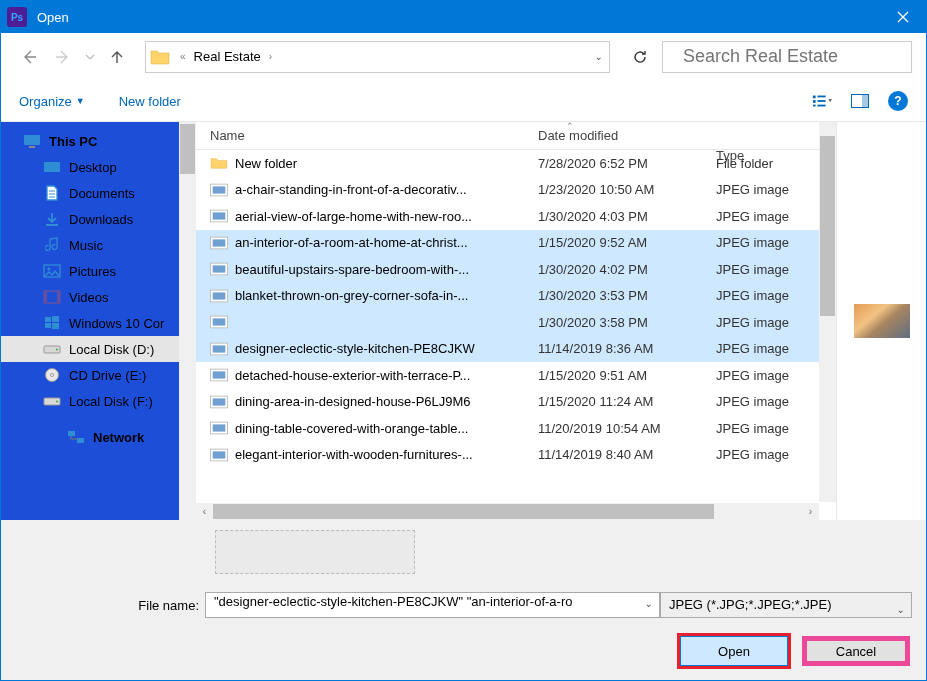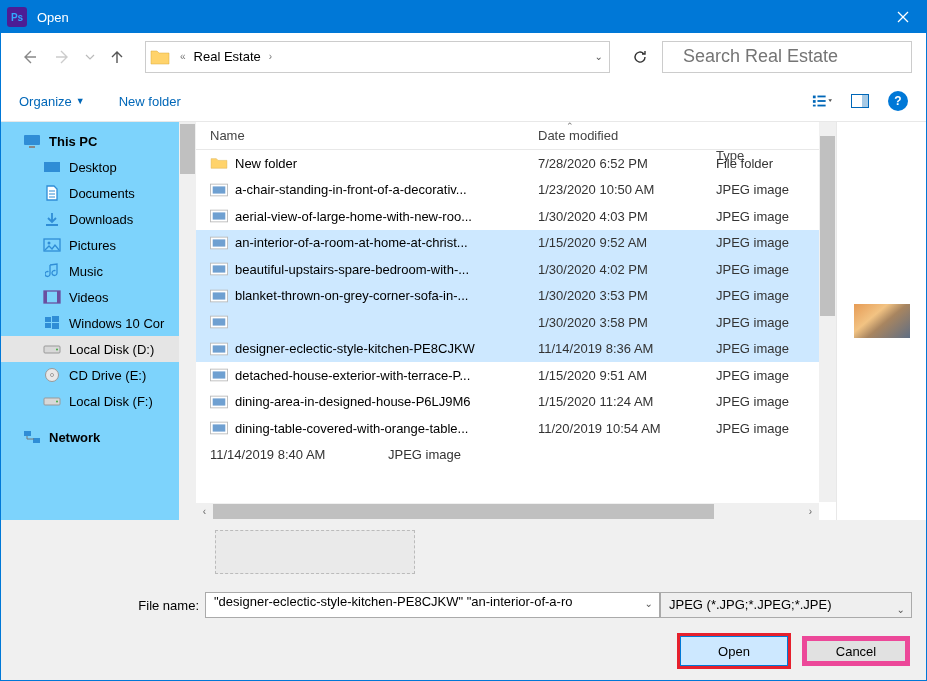--- a/index.html
+++ b/index.html
@@ -21,21 +21,21 @@
   .refresh-btn { width:32px; height:32px; display:flex; align-items:center; justify-content:center; cursor:pointer; color:#333; }
   .searchbox { width:250px; height:32px; border:1px solid #ccc; display:flex; align-items:center; padding:0 8px; color:#888; gap:10px; }
   .searchbox input { border:none; outline:none; flex:1; font-size:18px; color:#555; background:transparent; }
   .toolbar { height:40px; display:flex; align-items:center; padding:0 18px; justify-content:space-between; background:#fff; }
   .toolbar-left { display:flex; gap:34px; }
   .tool-link { color:#0067b8; cursor:pointer; display:flex; align-items:center; gap:4px; font-size:13px; }
   .toolbar-right { display:flex; align-items:center; gap:18px; color:#0067b8; }
   .tool-icon { width:20px; height:20px; display:flex; align-items:center; justify-content:center; cursor:pointer; }
   .help-icon { width:20px; height:20px; border-radius:50%; background:#0078d7; color:#fff; display:flex; align-items:center; justify-content:center; font-size:12px; font-weight:bold; cursor:pointer; }
   .body-area { flex:1; display:flex; min-height:0; border-top:1px solid #e8e8e8; }
-  .tree { width:195px; background:#7dd3fc; padding:6px 0; position:relative; overflow:hidden; }
+  .tree { width:195px; background:#1d4ed8; padding:6px 0; position:relative; overflow:hidden; }
   .tree-item { display:flex; align-items:center; gap:8px; padding: 5px 6px 5px 22px; cursor:pointer; white-space:nowrap; }
   .tree-item.bold { font-weight:600; }
   .tree-item.active { background:#e5e5e5; }
   .tree-item.indent { padding-left:42px; font-weight:normal; }
   .tree-ico { width:18px; height:16px; flex-shrink:0; display:flex; align-items:center; justify-content:center; }
   .tree-scroll { position:absolute; right:0; top:0; bottom:0; width:17px; background:#f0f0f0; }
   .tree-scroll .thumb { position:absolute; left:1px; right:1px; top:2px; height:50px; background:#c0c0c0; }
   .list-area { flex:1; position:relative; display:flex; flex-direction:column; min-width:0; }
   .list-header { display:flex; height:28px; align-items:center; border-bottom:1px solid #e8e8e8; color:#444; user-select:none; }
   .list-header .col { padding-left:14px; }
@@ -207,35 +207,35 @@
           <div class="tree-item indent">
             <span class="tree-ico">
               <svg width="16" height="16" viewBox="0 0 16 16">
                 <path d="M8 2 v8 M4 7 l4 4 l4 -4 M2 14 h12" fill="none" stroke="#2f8dd6" stroke-width="1.8"></path>
               </svg>
             </span>
             <span>Downloads</span>
           </div>
           <div class="tree-item indent">
             <span class="tree-ico">
+              <svg width="14" height="16" viewBox="0 0 14 16">
+                <path d="M5 2 v9 a2.5 2.5 0 1 1 -1.5 -2.3 M5 2 l7 -1 v9 a2.5 2.5 0 1 1 -1.5 -2.3" fill="none" stroke="#2f8dd6" stroke-width="1.3"></path>
+              </svg>
+            </span>
+            <span>Music</span>
+          </div>
+          <div class="tree-item indent">
+            <span class="tree-ico">
               <svg width="18" height="14" viewBox="0 0 18 14">
                 <rect x="1" y="1" width="16" height="12" fill="none" stroke="#2f8dd6" stroke-width="1.3"></rect>
                 <circle cx="6" cy="5" r="1.5" fill="#2f8dd6"></circle>
                 <path d="M2 12 l4 -4 l3 3 l3 -4 l4 5" fill="none" stroke="#2f8dd6" stroke-width="1.3"></path>
               </svg>
             </span>
             <span>Pictures</span>
-          </div>
-          <div class="tree-item indent">
-            <span class="tree-ico">
-              <svg width="14" height="16" viewBox="0 0 14 16">
-                <path d="M5 2 v9 a2.5 2.5 0 1 1 -1.5 -2.3 M5 2 l7 -1 v9 a2.5 2.5 0 1 1 -1.5 -2.3" fill="none" stroke="#2f8dd6" stroke-width="1.3"></path>
-              </svg>
-            </span>
-            <span>Music</span>
           </div>
           <div class="tree-item indent">
             <span class="tree-ico">
               <svg width="18" height="14" viewBox="0 0 18 14">
                 <rect x="1" y="1" width="16" height="12" fill="none" stroke="#6a4fa0" stroke-width="1.3"></rect>
                 <rect x="1" y="1" width="3" height="12" fill="#6a4fa0"></rect>
                 <rect x="14" y="1" width="3" height="12" fill="#6a4fa0"></rect>
               </svg>
             </span>
             <span>Videos</span>
@@ -273,21 +273,21 @@
             <span class="tree-ico">
               <svg width="18" height="12" viewBox="0 0 18 12">
                 <rect x="1" y="3" width="16" height="7" rx="1" fill="#d8d8d8" stroke="#999"></rect>
                 <circle cx="14" cy="6.5" r="1" fill="#4a4"></circle>
               </svg>
             </span>
             <span>Local Disk (F:)</span>
           </div>
         </div>
       <div style="height:10px;"></div>
-      <div class="tree-item bold" style="padding-left:22px;">
+      <div class="tree-item bold" style="padding-left:22px;margin-left:44px;">
         <span class="tree-ico">
             <svg width="18" height="14" viewBox="0 0 18 14">
               <rect x="1" y="1" width="7" height="5" fill="#2f8dd6"></rect>
               <rect x="10" y="8" width="7" height="5" fill="#2f8dd6"></rect>
               <path d="M4 6 v3 h7" fill="none" stroke="#777"></path>
             </svg>
           </span>
         <span>Network</span>
       </div>
       <div class="tree-scroll">
@@ -418,20 +418,27 @@
               <svg class="file-ico jpg-svg" viewBox="0 0 20 14">
                 <rect class="bg" x="0.5" y="0.5" width="19" height="13"></rect>
                 <rect class="inner" x="3" y="3" width="14" height="8"></rect>
               </svg>
               <span style="overflow:hidden;text-overflow:ellipsis;">dining-table-covered-with-orange-table...</span>
             </div>
             <div class="cell cell-date">11/20/2019 10:54 AM</div>
             <div class="cell cell-type">JPEG image</div>
           </div>
           <div class="row">
+            <div class="cell cell-name">
+              <svg class="file-ico jpg-svg" viewBox="0 0 20 14">
+                <rect class="bg" x="0.5" y="0.5" width="19" height="13"></rect>
+                <rect class="inner" x="3" y="3" width="14" height="8"></rect>
+              </svg>
+              <span style="overflow:hidden;text-overflow:ellipsis;">elegant-interior-with-wooden-furnitures-...</span>
+            </div>
             <div class="cell cell-date">11/14/2019 8:40 AM</div>
             <div class="cell cell-type">JPEG image</div>
           </div>
         </div>
       <div class="list-vscroll">
           <div class="thumb"></div>
         </div>
       <div class="list-hscroll">
         <div class="arrow">‹</div>
         <div class="track">

